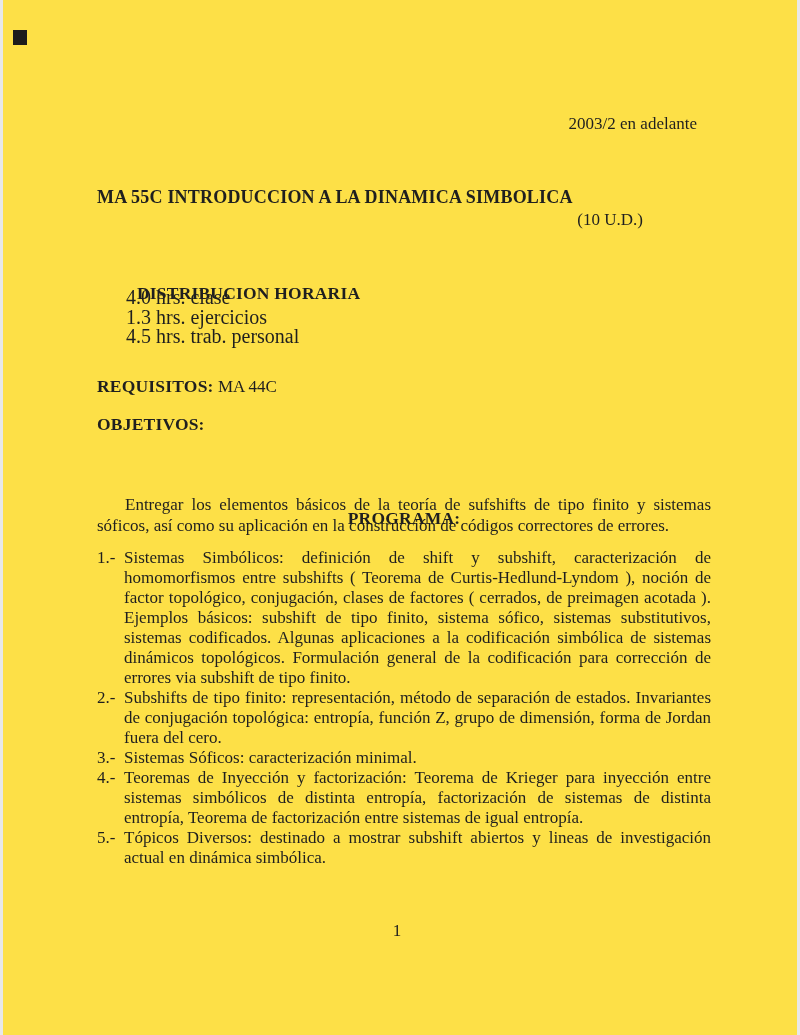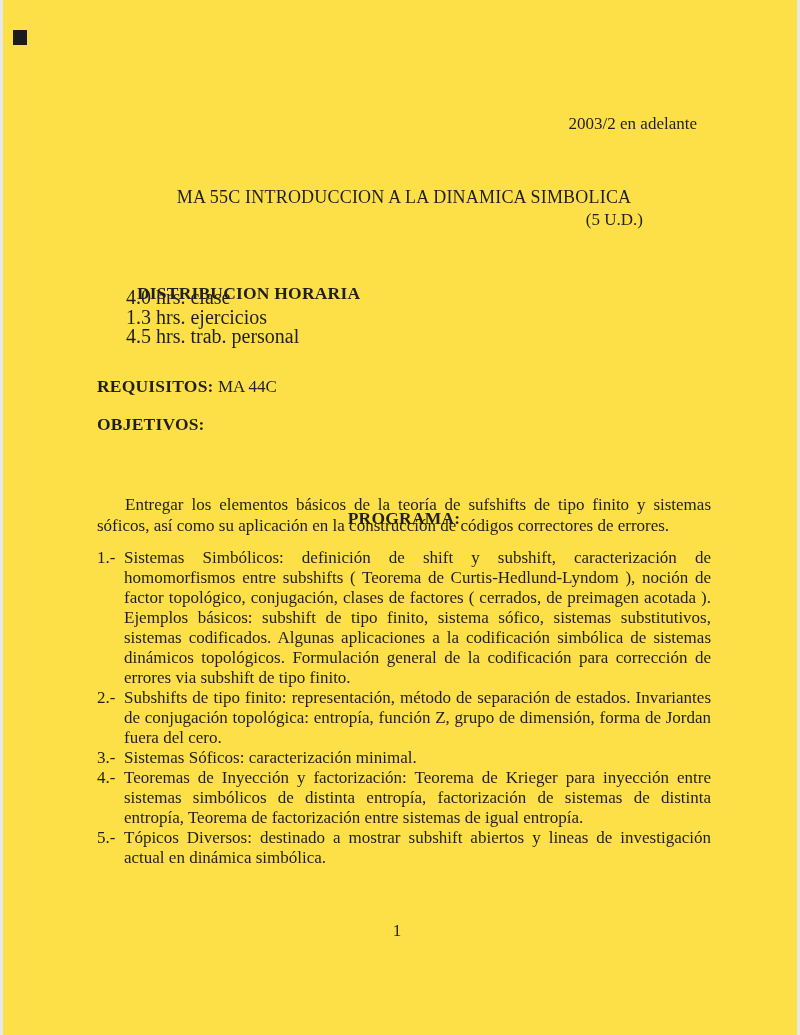--- a/index.html
+++ b/index.html
@@ -26,22 +26,22 @@
     top: 114px;
     text-align: right;
     padding-right: 14px;
     box-sizing: border-box;
     font-size: 17px;
     line-height: 20px;
   }
 
   .title-block { top: 186px; }
   .doc-title {
-    text-align: center;
-    font-weight: normal;
+    text-align: left;
+    font-weight: bold;
     font-size: 18px;
     line-height: 23px;
     letter-spacing: 0.2px;
   }
   .doc-units {
     text-align: right;
     padding-right: 68px;
     font-size: 17px;
     line-height: 22px;
   }
@@ -85,21 +85,21 @@
 <body>
 
 <div class="page">
 
   <div class="scan-mark"></div>
 
   <div class="abs date-note">2003/2 en adelante</div>
 
   <div class="abs title-block">
     <div class="doc-title">MA 55C INTRODUCCION A LA DINAMICA SIMBOLICA</div>
-    <div class="doc-units">(5 U.D.)</div>
+    <div class="doc-units">(10 U.D.)</div>
   </div>
 
   <div class="abs heading h-horario">DISTRIBUCION HORARIA</div>
 
   <div class="abs hours-list">
     <div>4.0 hrs. clase</div>
     <div>1.3 hrs. ejercicios</div>
     <div>4.5 hrs. trab. personal</div>
   </div>
 

